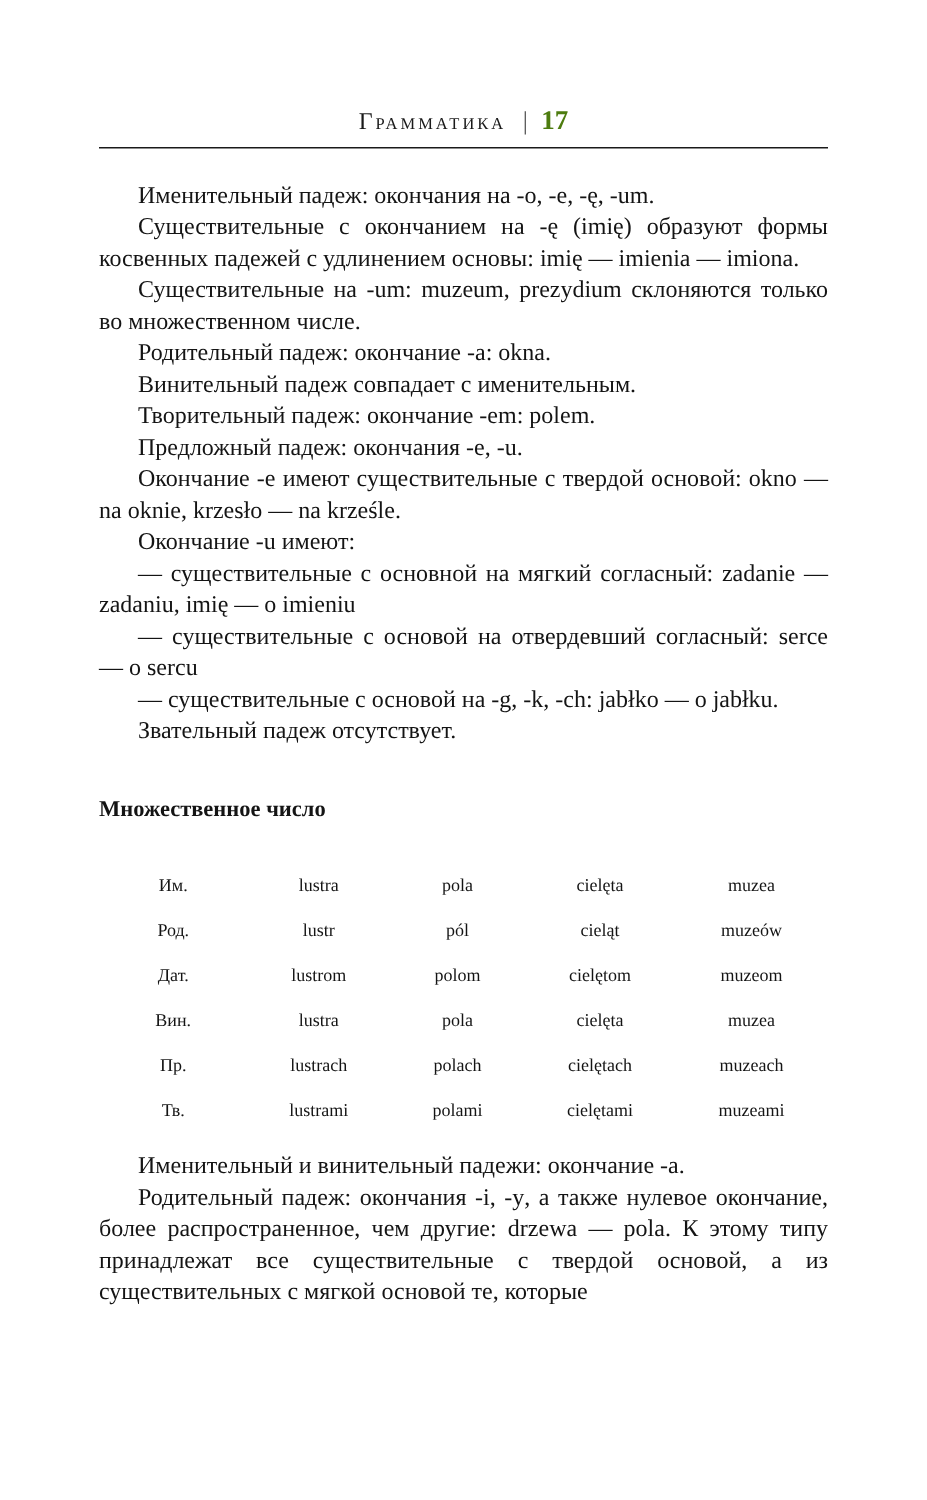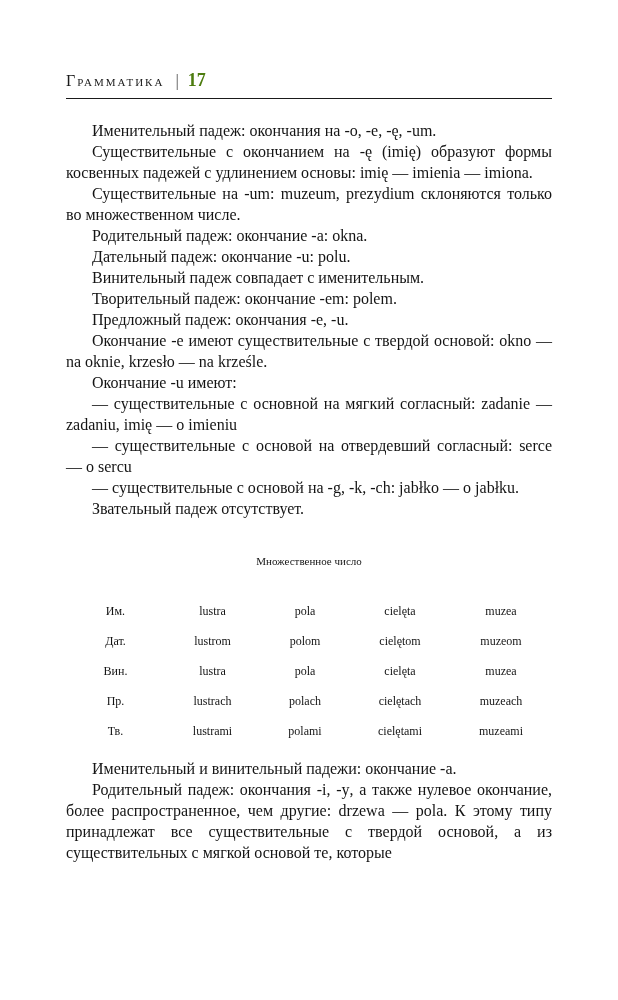--- a/index.html
+++ b/index.html
@@ -15,21 +15,21 @@
     width: 618px;
     height: 1000px;
     background: #ffffff;
     padding: 0 66px;
     position: relative;
   }
   
   .page-header {
     padding-top: 70px;
     display: flex;
-    justify-content: flex-start;
+    justify-content: center;
     align-items: baseline;
   }
   .header-title {
     font-variant: small-caps;
     letter-spacing: 2px;
     font-size: 16px;
     color: #1a1a1a;
   }
   .header-sep {
     font-size: 17px;
@@ -54,23 +54,22 @@
     line-height: 21px;
     text-align: justify;
   }
   .para {
     text-indent: 26px;
   }
   .para .b { font-weight: 400; }
   .para .r { font-weight: 400; font-family: Liberation Serif, serif; }
   
   .section-heading {
-    text-align: center;
-    font-size: 11px;
-    font-weight: 400;
+    font-size: 15px;
+    font-weight: 700;
     margin: 32px 0 24px 0;
     text-indent: 0;
   }
   
   .decl-table {
     width: 100%;
     border-collapse: collapse;
     font-size: 12px;
     text-align: center;
   }
@@ -98,21 +97,20 @@
 
   <hr class="header-rule">
 
   <main class="body-text">
 
     <div id="paragraphs-top">
         <p class="para"><span class="b">Именительный падеж:</span><span class="r"> окончания на </span><span class="b">-o, -e, -ę, -um</span><span class="r">.</span></p>
         <p class="para"><span class="r">Существительные с окончанием на </span><span class="b">-ę (imię)</span><span class="r"> образуют формы косвенных падежей с удлинением основы: </span><span class="b">imię — imienia — imiona</span><span class="r">.</span></p>
         <p class="para"><span class="r">Существительные на </span><span class="b">-um</span><span class="r">: </span><span class="b">muzeum, prezydium</span><span class="r"> склоняются только во множественном числе.</span></p>
         <p class="para"><span class="b">Родительный падеж:</span><span class="r"> окончание </span><span class="b">-a</span><span class="r">: </span><span class="b">okna</span><span class="r">.</span></p>
-        <p class="para"><span class="b">Дательный падеж:</span><span class="r"> окончание </span><span class="b">-u</span><span class="r">: </span><span class="b">polu</span><span class="r">.</span></p>
         <p class="para"><span class="b">Винительный падеж</span><span class="r"> совпадает с именительным.</span></p>
         <p class="para"><span class="b">Творительный падеж:</span><span class="r"> окончание </span><span class="b">-em</span><span class="r">: </span><span class="b">polem</span><span class="r">.</span></p>
         <p class="para"><span class="b">Предложный падеж:</span><span class="r"> окончания </span><span class="b">-e, -u</span><span class="r">.</span></p>
         <p class="para"><span class="r">Окончание </span><span class="b">-e</span><span class="r"> имеют существительные с твердой основой: </span><span class="b">okno — na oknie, krzesło — na krześle</span><span class="r">.</span></p>
         <p class="para"><span class="r">Окончание </span><span class="b">-u</span><span class="r"> имеют:</span></p>
         <p class="para"><span class="r">— существительные с основной на мягкий согласный: </span><span class="b">zadanie — zadaniu, imię — o imieniu</span></p>
         <p class="para"><span class="r">— существительные с основой на отвердевший согласный: </span><span class="b">serce — o sercu</span></p>
         <p class="para"><span class="r">— существительные с основой на </span><span class="b">-g, -k, -ch</span><span class="r">: </span><span class="b">jabłko — o jabłku</span><span class="r">.</span></p>
         <p class="para"><span class="b">Звательный падеж</span><span class="r"> отсутствует.</span></p>
       </div>
@@ -127,20 +125,27 @@
         <col style="width:100px">
         <col>
       </colgroup>
       <tbody id="table-body">
           <tr>
             <td>Им.</td>
             <td>lustra</td>
             <td>pola</td>
             <td>cielęta</td>
             <td>muzea</td>
+          </tr>
+          <tr>
+            <td>Род.</td>
+            <td>lustr</td>
+            <td>pól</td>
+            <td>cieląt</td>
+            <td>muzeów</td>
           </tr>
           <tr>
             <td>Дат.</td>
             <td>lustrom</td>
             <td>polom</td>
             <td>cielętom</td>
             <td>muzeom</td>
           </tr>
           <tr>
             <td>Вин.</td>

